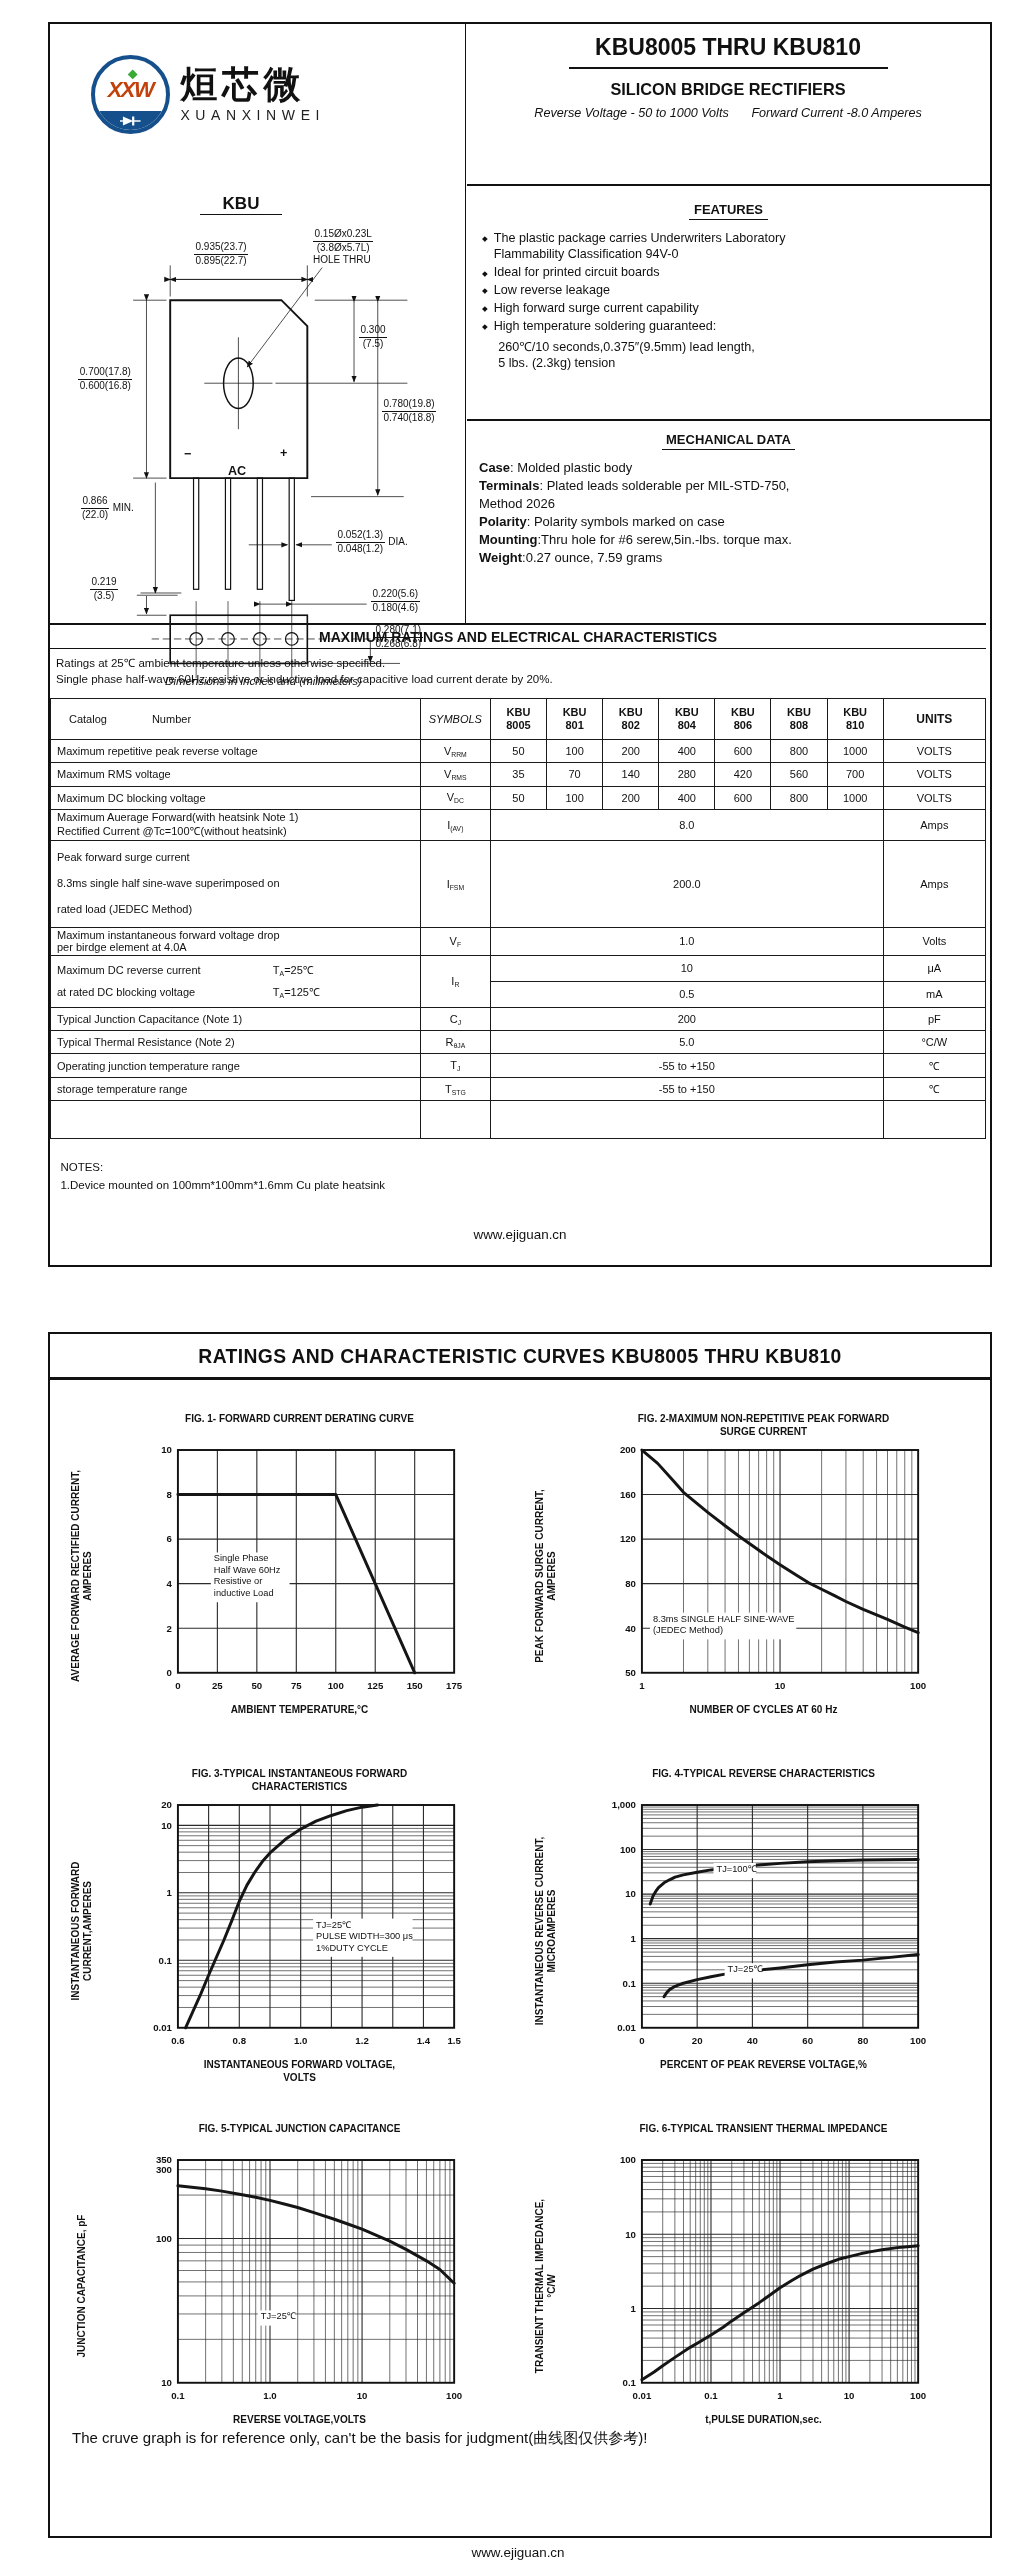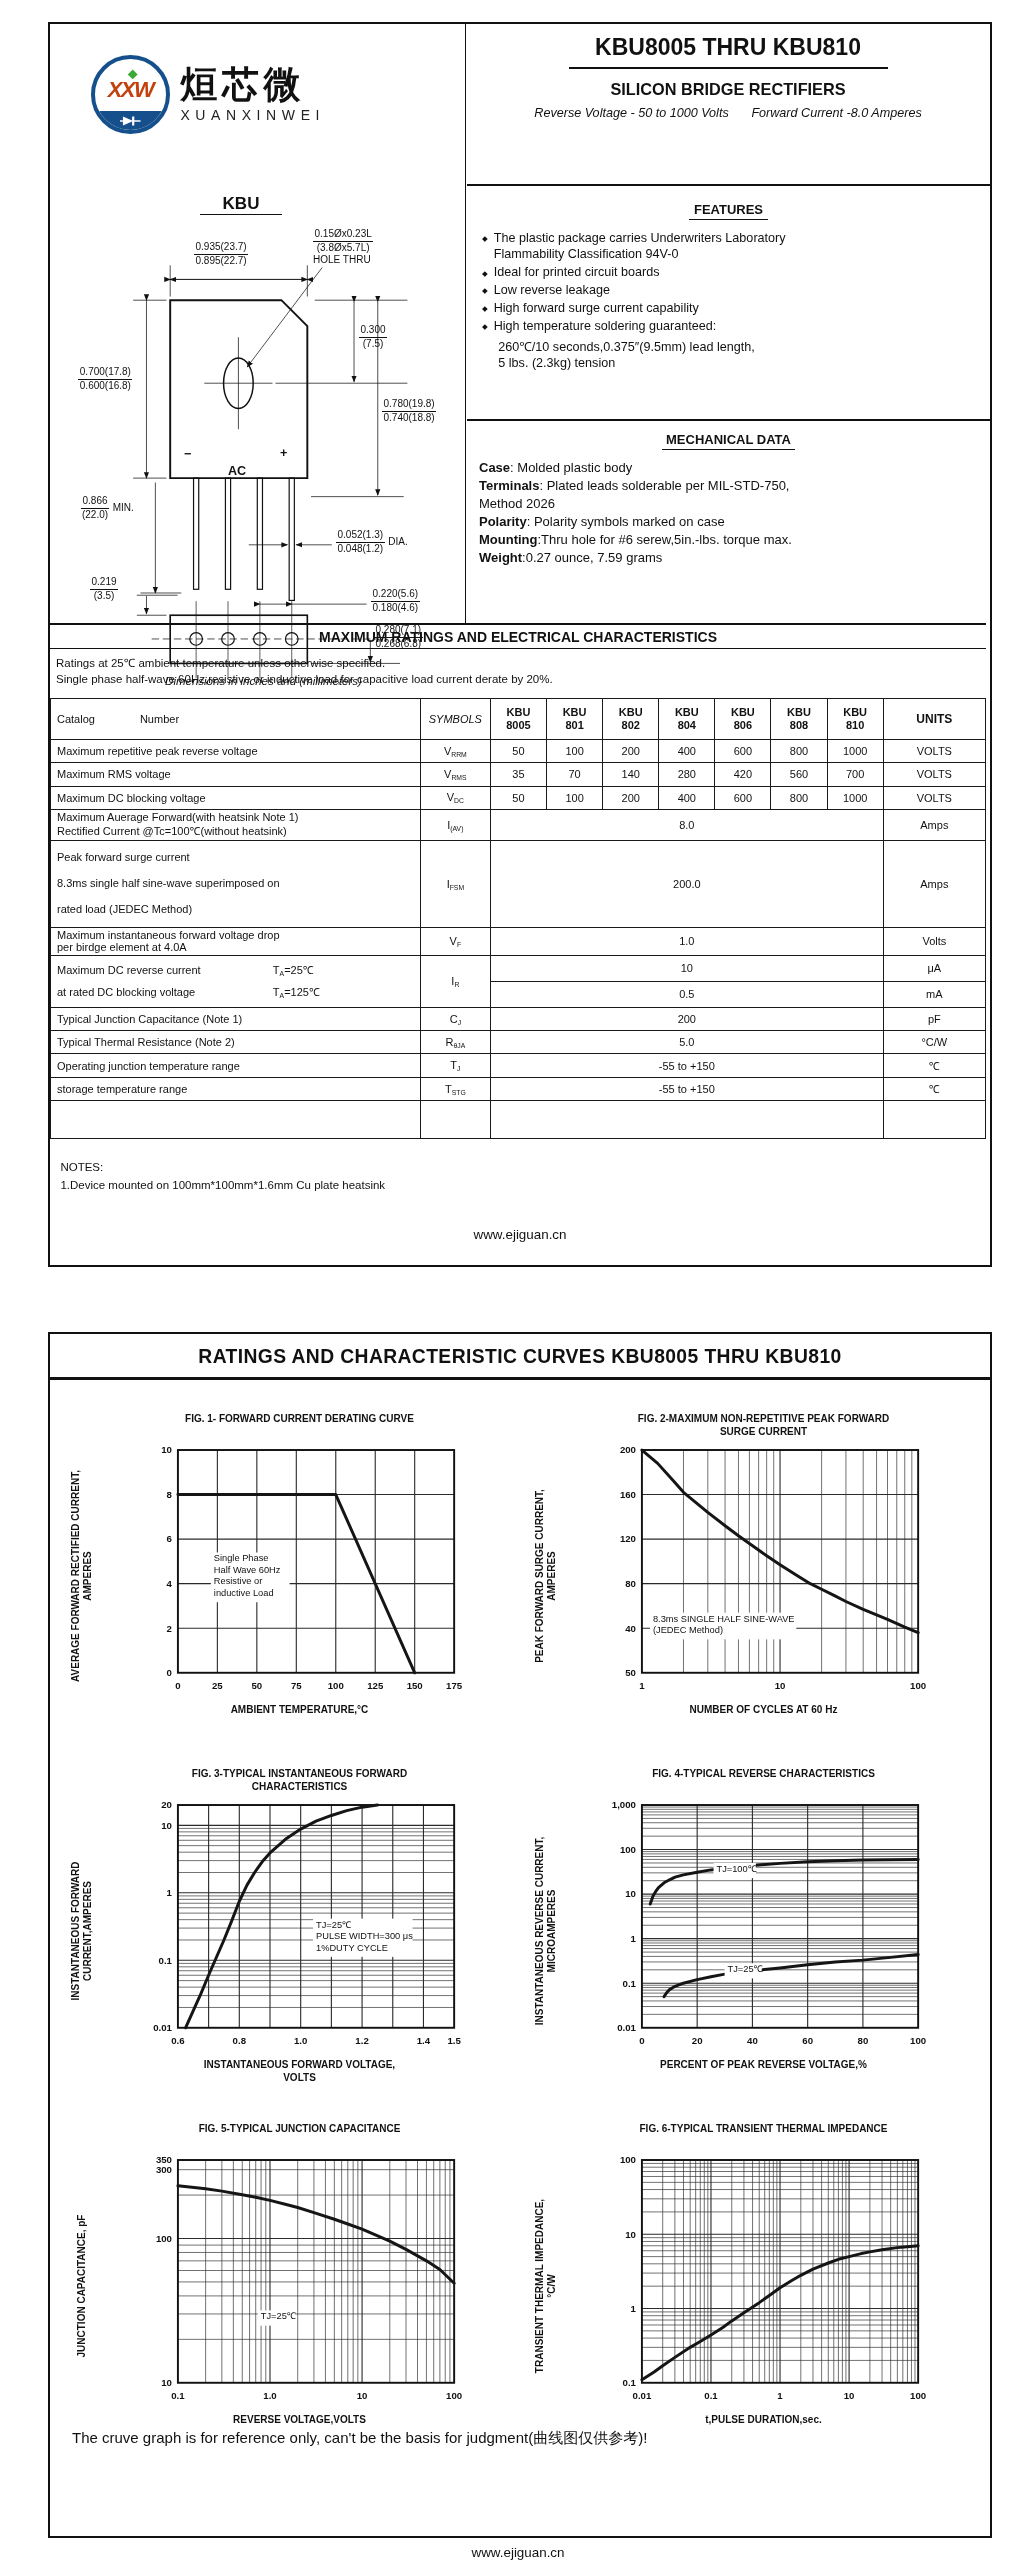--- a/index.html
+++ b/index.html
@@ -268,21 +268,21 @@
         <col style="width:56px">
         <col style="width:56px">
         <col style="width:56px">
         <col style="width:56px">
         <col style="width:56px">
         <col style="width:56px">
       <col style="width:102px">
     </colgroup>
     <tbody id="tbl-body">
         <tr class="hdr">
-          <td class="lab cathead" style="height: 37px;"><span style="margin-right: 45px;">Catalog</span><span>Number</span></td>
+          <td class="lab cathead" style="height: 37px;"><span style="margin-right: 45px; margin-left: 12px;">Catalog</span><span>Number</span></td>
           <td class="symhead">SYMBOLS</td>
           <td class="part">
             <div>KBU</div>
             <div>8005</div>
           </td>
           <td class="part">
             <div>KBU</div>
             <div>801</div>
           </td>
           <td class="part">

